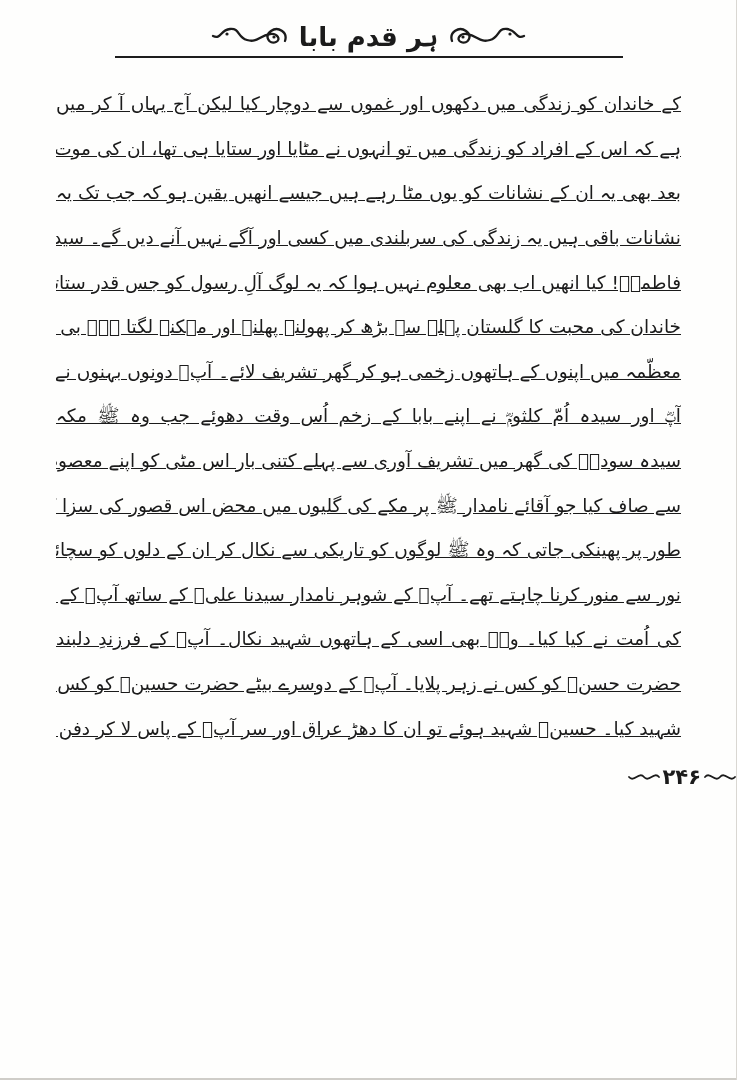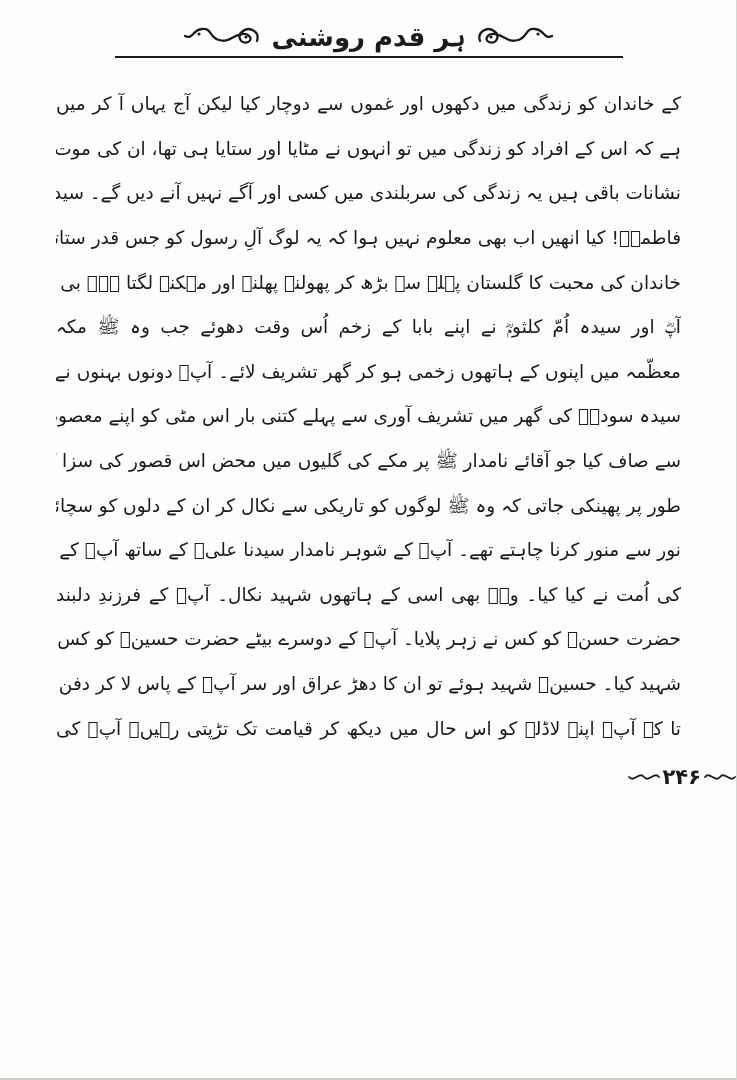--- a/index.html
+++ b/index.html
@@ -43,20 +43,21 @@
   }
   .line {
     font-size: 18.5px;
     line-height: 44.6px;
     height: 44.6px;
     text-align: justify;
     text-align-last: justify;
     text-justify: inter-word;
     overflow: hidden;
     white-space: nowrap;
+    text-decoration: underline;
   }
   .footer {
     margin-top: 16px;
     display: flex;
     justify-content: flex-start;
     align-items: center;
     gap: 0;
     direction: rtl;
   }
   .page-number {
@@ -72,48 +73,48 @@
 <div class="page">
 
   <div class="header">
     <span class="flourish">
       <svg width="78" height="26" viewBox="0 0 78 26">
         <path d="M4 18 C1 9 11 3 18 8 C25 13 20 22 13 19 C8 17 11 10 19 11 C30 13 32 20 42 17 C52 14 49 5 59 6 C69 7 68 17 76 13" stroke="#1b1b1b" stroke-width="2.3" fill="none" stroke-linecap="round"></path>
         <circle cx="15" cy="14" r="1.6" fill="#1b1b1b"></circle>
         <circle cx="62" cy="11" r="1.6" fill="#1b1b1b"></circle>
       </svg>
     </span>
-    <span class="title">ہر قدم روشنی</span>
+    <span class="title">ہر قدم بابا</span>
     <span class="flourish mirrored">
       <svg width="78" height="26" viewBox="0 0 78 26">
         <path d="M4 18 C1 9 11 3 18 8 C25 13 20 22 13 19 C8 17 11 10 19 11 C30 13 32 20 42 17 C52 14 49 5 59 6 C69 7 68 17 76 13" stroke="#1b1b1b" stroke-width="2.3" fill="none" stroke-linecap="round"></path>
         <circle cx="15" cy="14" r="1.6" fill="#1b1b1b"></circle>
         <circle cx="62" cy="11" r="1.6" fill="#1b1b1b"></circle>
       </svg>
     </span>
   </div>
 
   <div class="rule"></div>
 
   <div class="body-text">
     <div class="line">کے خاندان کو زندگی میں دکھوں اور غموں سے دوچار کیا لیکن آج یہاں آ کر میں</div>
     <div class="line">ہے کہ اس کے افراد کو زندگی میں تو انہوں نے مٹایا اور ستایا ہی تھا، ان کی موت کے</div>
+    <div class="line">بعد بھی یہ ان کے نشانات کو یوں مٹا رہے ہیں جیسے انھیں یقین ہو کہ جب تک یہ</div>
     <div class="line">نشانات باقی ہیں یہ زندگی کی سربلندی میں کسی اور آگے نہیں آنے دیں گے۔ سیدہ</div>
     <div class="line">فاطمہؓ! کیا انھیں اب بھی معلوم نہیں ہوا کہ یہ لوگ آلِ رسول کو جس قدر ستاتے</div>
     <div class="line">خاندان کی محبت کا گلستان پہلے سے بڑھ کر پھولنے پھلنے اور مہکنے لگتا ہے۔ بی بیؓ!</div>
+    <div class="line">معظّمہ میں اپنوں کے ہاتھوں زخمی ہو کر گھر تشریف لائے۔ آپؓ دونوں بہنوں نے</div>
     <div class="line">آپؓ اور سیدہ اُمّ کلثومؓ نے اپنے بابا کے زخم اُس وقت دھوئے جب وہ ﷺ مکہ</div>
-    <div class="line">معظّمہ میں اپنوں کے ہاتھوں زخمی ہو کر گھر تشریف لائے۔ آپؓ دونوں بہنوں نے</div>
     <div class="line">سیدہ سودہؓ کی گھر میں تشریف آوری سے پہلے کتنی بار اس مٹی کو اپنے معصوم ہاتھوں</div>
     <div class="line">سے صاف کیا جو آقائے نامدار ﷺ پر مکے کی گلیوں میں محض اس قصور کی سزا کے</div>
     <div class="line">طور پر پھینکی جاتی کہ وہ ﷺ لوگوں کو تاریکی سے نکال کر ان کے دلوں کو سچائی کے</div>
     <div class="line">نور سے منور کرنا چاہتے تھے۔ آپؓ کے شوہر نامدار سیدنا علیؓ کے ساتھ آپؓ کے بابا</div>
     <div class="line">کی اُمت نے کیا کیا۔ وہؓ بھی اسی کے ہاتھوں شہید نکال۔ آپؓ کے فرزندِ دلبند</div>
     <div class="line">حضرت حسنؓ کو کس نے زہر پلایا۔ آپؓ کے دوسرے بیٹے حضرت حسینؓ کو کس نے</div>
     <div class="line">شہید کیا۔ حسینؓ شہید ہوئے تو ان کا دھڑ عراق اور سر آپؓ کے پاس لا کر دفن کیا گیا</div>
-    <div class="line">تا کہ آپؓ اپنے لاڈلے کو اس حال میں دیکھ کر قیامت تک تڑپتی رہیں۔ آپؓ کی</div>
   </div>
 
   <div class="footer">
     <span class="flourish">
       <svg width="34" height="12" viewBox="0 0 34 12">
         <path d="M2 6 C7 0 12 12 17 6 C22 0 27 12 32 6" stroke="#1b1b1b" stroke-width="1.8" fill="none" stroke-linecap="round"></path>
       </svg>
     </span>
     <span class="page-number">۲۴۶</span>
     <span class="flourish mirrored">

